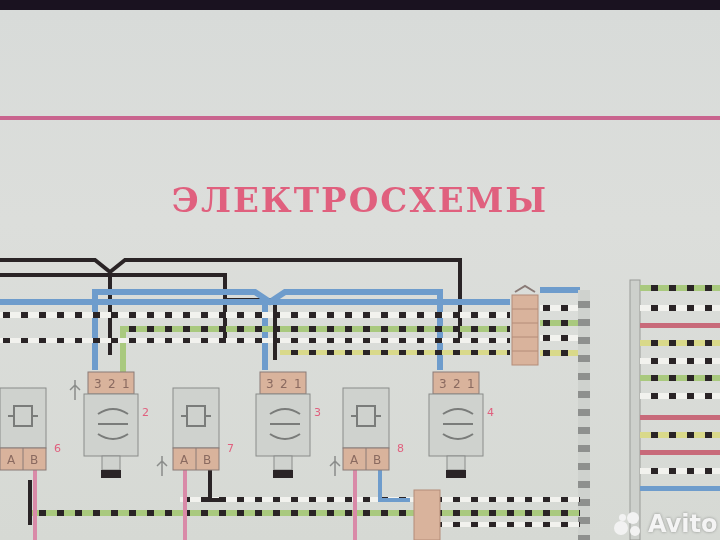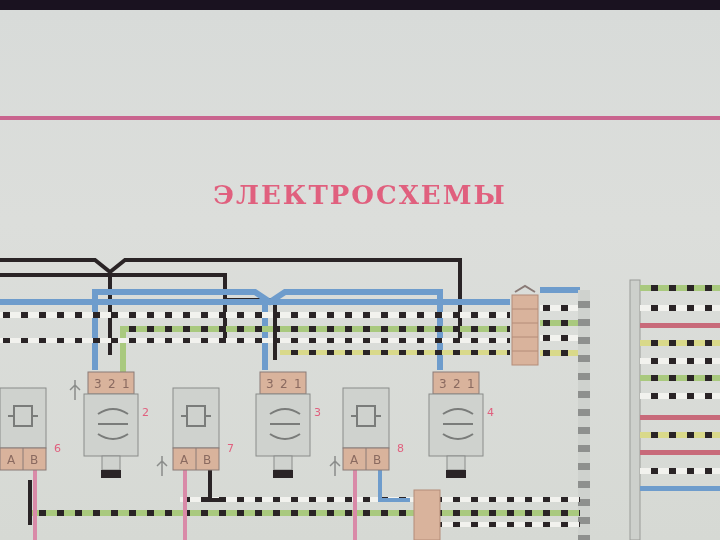--- a/index.html
+++ b/index.html
@@ -1,21 +1,21 @@
 <!DOCTYPE html>
 <html><head>
 <meta charset="utf-8">
 <style>
   html,body{margin:0;padding:0;}
   body{width:720px;height:540px;overflow:hidden;background:#1a1220;font-family:"DejaVu Serif",serif;}
   .page{position:absolute;left:0;top:10px;width:720px;height:530px;background:#d9dcd8;
         background:linear-gradient(180deg,#d8dbd9 0%,#dcdedb 40%,#d6d9d4 100%);}
   .rule{position:absolute;left:0;top:106px;width:720px;height:4px;background:#c9648e;}
   .title{position:absolute;left:0;width:720px;top:170px;text-align:center;color:#e0607e;
-         font-size:26px;letter-spacing:2px;font-weight:bold;}
+         font-size:34px;letter-spacing:2px;font-weight:bold;}
   svg{position:absolute;left:0;top:0;}
   .lbl{font-family:"DejaVu Sans",sans-serif;}
   .avito{position:absolute;left:614px;top:500px;display:flex;align-items:center;gap:4px;color:#f4f4f4;
          font-family:"DejaVu Sans",sans-serif;font-size:24px;font-weight:bold;text-shadow:0 0 3px rgba(0,0,0,.35);}
   .dots{position:relative;width:30px;height:26px;}
   .dots i{position:absolute;border-radius:50%;background:#f2f2f2;display:block;}
 </style>
 </head>
 <body>
 
@@ -177,13 +177,22 @@
       <text class="lbl" x="54" y="64" font-size="11" fill="#e0607e">8</text>
     </g>
 
     <g stroke="#8a8c8a" stroke-width="1.5" fill="none">
       <path d="M75 370 V390 M70 380 L75 375 L80 380"></path>
       <path d="M162 446 V466 M157 456 L162 451 L167 456"></path>
       <path d="M335 446 V466 M330 456 L335 451 L340 456"></path>
     </g>
   </svg>
 
+  <div class="avito">
+    <div class="dots">
+      <i style="left:0;top:10px;width:14px;height:14px;"></i>
+      <i style="left:13px;top:1px;width:12px;height:12px;"></i>
+      <i style="left:16px;top:15px;width:10px;height:10px;"></i>
+      <i style="left:5px;top:3px;width:7px;height:7px;"></i>
+    </div>
+    <span>Avito</span>
+  </div>
 </div>
 
 </body></html>

